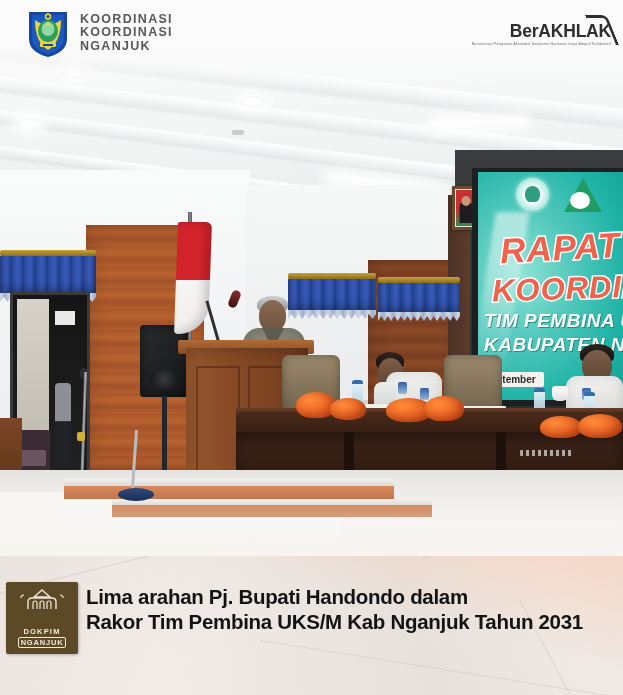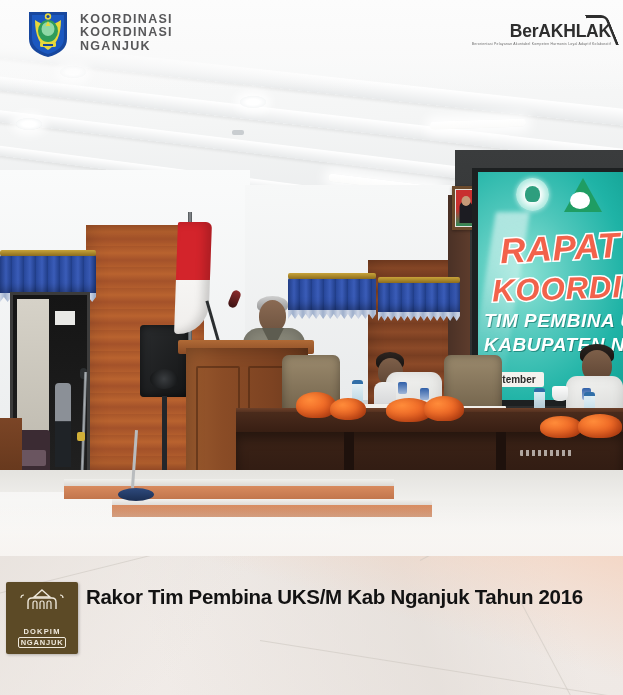--- a/index.html
+++ b/index.html
@@ -461,17 +461,18 @@
           <path d="M20 20 V14 Q20 12 22 12 Q24 12 24 14 V20" fill="none" stroke="#efe9dc" stroke-width="1.2"></path>
           <path d="M27 20 V14 Q27 12 29 12 Q31 12 31 14 V20" fill="none" stroke="#efe9dc" stroke-width="1.2"></path>
           <path d="M4 6 Q1 6 1 9" fill="none" stroke="#efe9dc" stroke-width="1.2"></path>
           <path d="M40 6 Q43 6 43 9" fill="none" stroke="#efe9dc" stroke-width="1.2"></path>
         </svg>
       </div>
       <div class="dokpim-t1">DOKPIM</div>
       <div class="dokpim-t2">NGANJUK</div>
     </div>
     <div class="caption-text">
-      <div class="caption-line">Rakor Tim Pembina UKS/M Kab Nganjuk Tahun 2016</div>
+      <div class="caption-line">Lima arahan Pj. Bupati Handondo dalam</div>
+      <div class="caption-line">Rakor Tim Pembina UKS/M Kab Nganjuk Tahun 2031</div>
     </div>
   </div>
 
 </div>
 
 </body></html>

